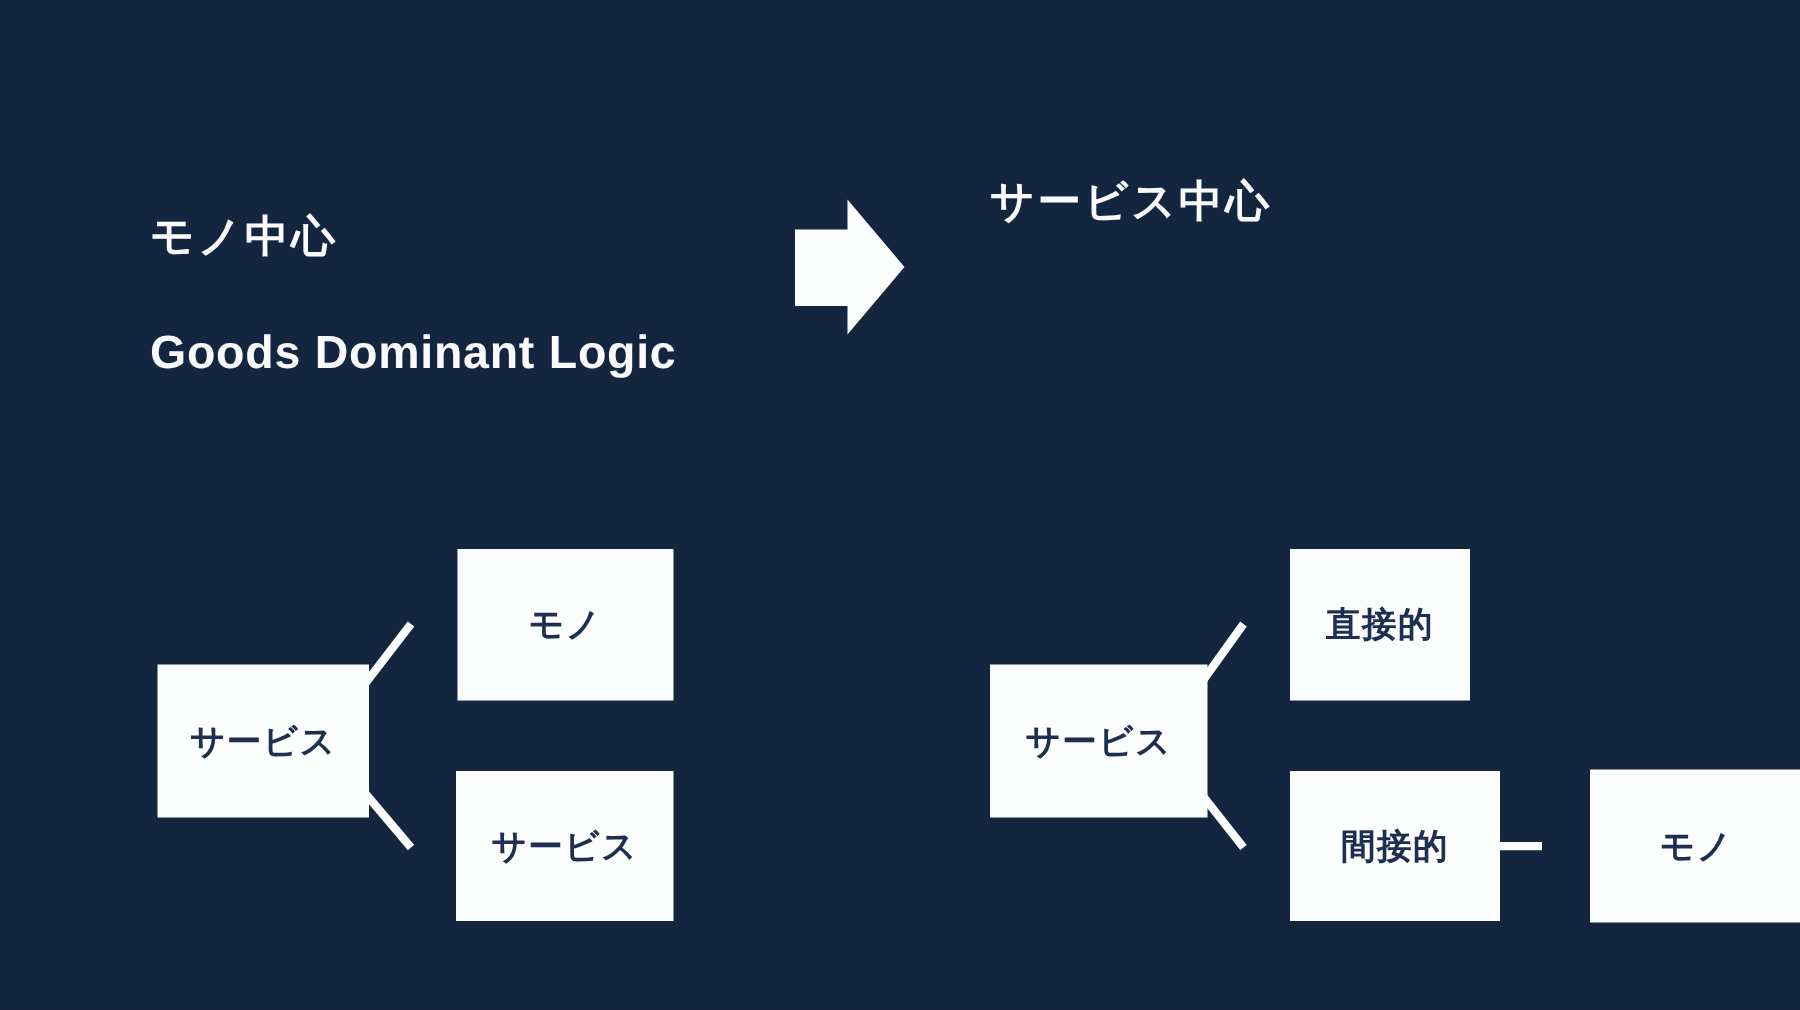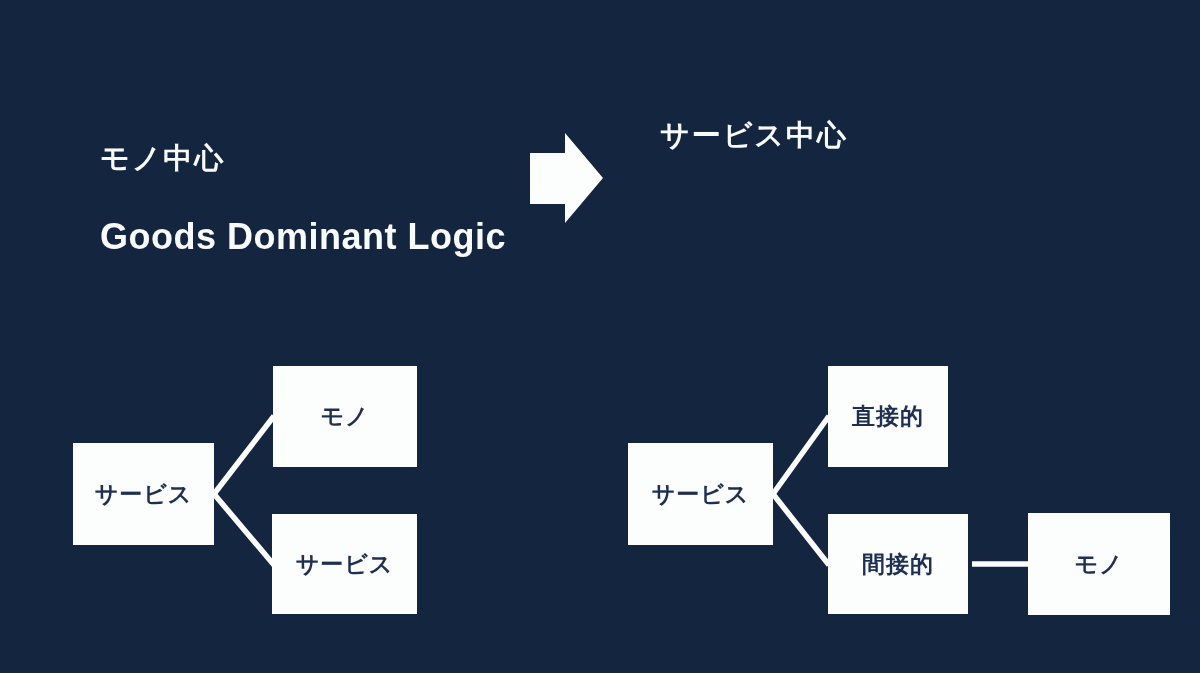--- a/index.html
+++ b/index.html
@@ -29,38 +29,39 @@
     color: var(--fg);
   }
   .header .title-jp {
     font-size: 29px;
     font-weight: bold;
     letter-spacing: 2px;
     line-height: 1.0;
   }
   .header .title-en {
     margin-top: 46px;
-    font-size: 36px;
+    font-size: 31px;
     font-weight: bold;
     letter-spacing: 0.5px;
     line-height: 1.0;
   }
   .header-left  { left: 100px; top: 132px; margin-top: 12px; }
   .header-right { left: 660px; top: 121px; }
   .node {
     position: absolute;
     background: var(--box-fill);
     color: var(--box-text);
     display: flex;
     align-items: center;
     justify-content: center;
     font-size: 23px;
     font-weight: bold;
     letter-spacing: 1px;
     text-align: center;
+    margin-left: 32px;
   }
   .n-l-root  { left: 73px;   top: 443px; width: 141px; height: 102px; }
   .n-l-top   { left: 273px;  top: 366px; width: 144px; height: 101px; }
   .n-l-bot   { left: 272px;  top: 514px; width: 145px; height: 100px; }
   .n-r-root  { left: 628px;  top: 443px; width: 145px; height: 102px; }
   .n-r-top   { left: 828px;  top: 366px; width: 120px; height: 101px; }
   .n-r-bot   { left: 828px;  top: 514px; width: 140px; height: 100px; }
   .n-r-grand { left: 1028px; top: 513px; width: 142px; height: 102px; }
 </style>
 </head>

